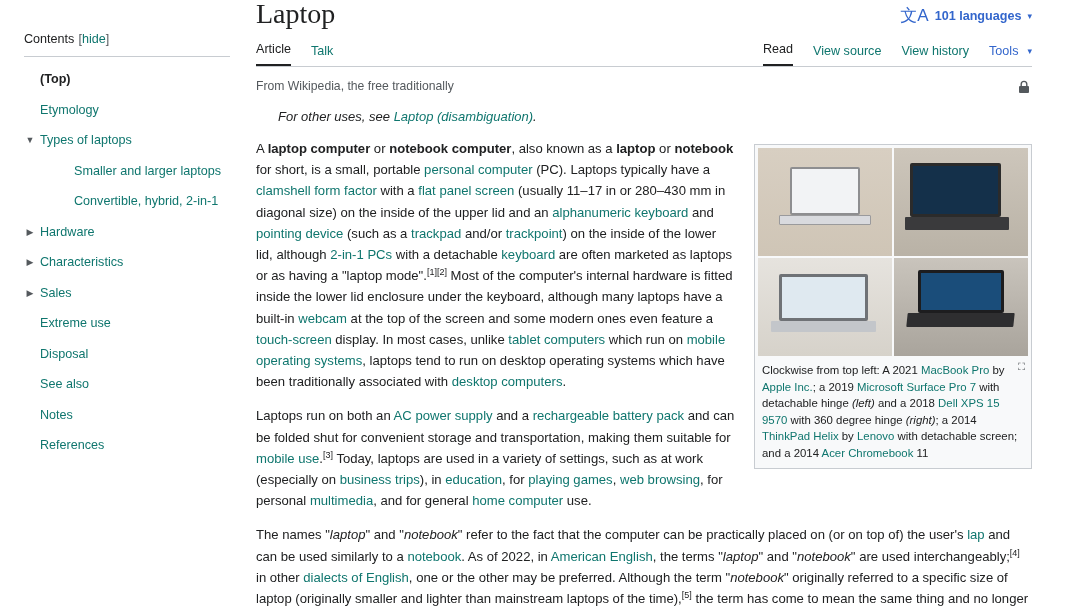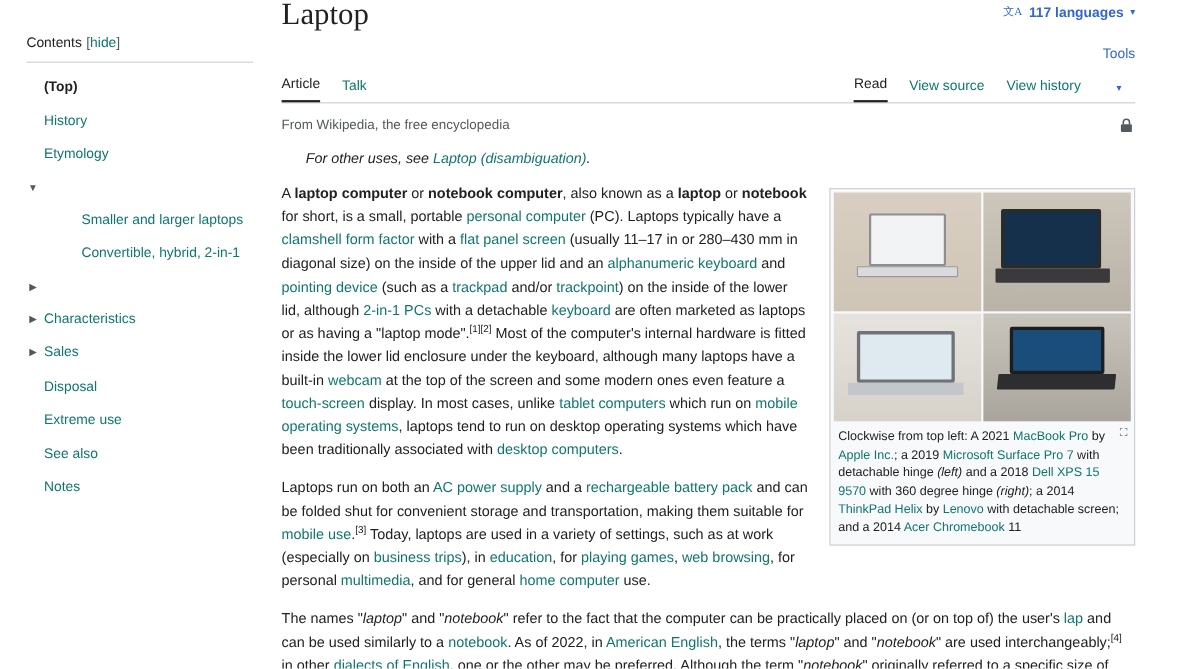--- a/index.html
+++ b/index.html
@@ -84,21 +84,21 @@
   }
   .lang-btn {
     display: flex;
     align-items: center;
     gap: 6px;
     font-size: 12.6px;
     color: #3366cc;
     padding-top: 4px;
     white-space: nowrap;
   }
-  .lang-btn .glyph { font-size: 10px; font-family: Liberation Serif, serif; }
+  .lang-btn .glyph { font-size: 17px; }
   .lang-btn .count { font-weight: bold; }
   .caret { font-size: 9px; }
 
   .tabs-row {
     display: flex;
     justify-content: space-between;
     align-items: flex-end;
     border-bottom: 1px solid #c8ccd1;
     margin-top: 14px;
     font-size: 12.6px;
@@ -106,21 +106,21 @@
   .tabs-left, .tabs-right { display: flex; gap: 20px; align-items: flex-end; }
   .tab {
     padding-bottom: 8px;
     color: #0f766e;
   }
   .tab.sel {
     color: #202122;
     border-bottom: 2px solid #202122;
     font-weight: normal;
   }
-  .tools-btn { display: flex; align-items: center; gap: 19px; color: #3366cc; padding-bottom: 8px; flex-direction: column;}
+  .tools-btn { display: flex; align-items: center; gap: 9px; color: #3366cc; padding-bottom: 8px;}
 
   .subtitle-row {
     display: flex;
     justify-content: space-between;
     align-items: flex-start;
     margin-top: 12px;
     font-size: 12.2px;
     color: #54595d;
   }
   .lock {
@@ -204,97 +204,99 @@
     <ul class="toc-list" id="toc-list">
         <li>
           <div class="toc-row active">
             <span class="arrow"></span>
             <span class="label ">(Top)</span>
           </div>
         </li>
         <li>
           <div class="toc-row">
             <span class="arrow"></span>
-            <span class="label lnk">History</span>
-          </div>
-        </li>
-        <li>
-          <div class="toc-row">
-            <span class="arrow"></span>
             <span class="label lnk">Etymology</span>
           </div>
         </li>
         <li>
           <div class="toc-row">
             <span class="arrow">▼</span>
+            <span class="label lnk">Types of laptops</span>
           </div>
         </li>
         <li>
           <div class="toc-row lvl2" style="padding-left: 34px;">
             <span class="arrow"></span>
             <span class="label lnk">Smaller and larger laptops</span>
           </div>
         </li>
         <li>
           <div class="toc-row lvl2" style="padding-left: 34px;">
             <span class="arrow"></span>
             <span class="label lnk">Convertible, hybrid, 2-in-1</span>
           </div>
         </li>
         <li>
           <div class="toc-row">
             <span class="arrow">▶</span>
+            <span class="label lnk">Hardware</span>
           </div>
         </li>
         <li>
           <div class="toc-row">
             <span class="arrow">▶</span>
             <span class="label lnk">Characteristics</span>
           </div>
         </li>
         <li>
           <div class="toc-row">
             <span class="arrow">▶</span>
             <span class="label lnk">Sales</span>
           </div>
         </li>
         <li>
           <div class="toc-row">
             <span class="arrow"></span>
+            <span class="label lnk">Extreme use</span>
+          </div>
+        </li>
+        <li>
+          <div class="toc-row">
+            <span class="arrow"></span>
             <span class="label lnk">Disposal</span>
           </div>
         </li>
         <li>
           <div class="toc-row">
             <span class="arrow"></span>
-            <span class="label lnk">Extreme use</span>
-          </div>
-        </li>
-        <li>
-          <div class="toc-row">
-            <span class="arrow"></span>
             <span class="label lnk">See also</span>
           </div>
         </li>
         <li>
           <div class="toc-row">
             <span class="arrow"></span>
             <span class="label lnk">Notes</span>
+          </div>
+        </li>
+        <li>
+          <div class="toc-row">
+            <span class="arrow"></span>
+            <span class="label lnk">References</span>
           </div>
         </li>
       </ul>
   </aside>
 
   <main class="content">
 
     <div class="title-row">
       <h1 class="title">Laptop</h1>
       <div class="lang-btn">
         <span class="glyph">文A</span>
-        <span class="count">117 languages</span>
+        <span class="count">101 languages</span>
         <span class="caret">▾</span>
       </div>
     </div>
 
     <div class="tabs-row">
       <div class="tabs-left" id="tabs-left">
           <div class="tab sel">Article</div>
           <div class="tab">Talk</div>
         </div>
       <div class="tabs-right">
@@ -304,21 +306,21 @@
             <div class="tab">View history</div>
           </div>
         <div class="tools-btn">
           <span>Tools</span>
           <span class="caret">▾</span>
         </div>
       </div>
     </div>
 
     <div class="subtitle-row">
-      <span>From Wikipedia, the free encyclopedia</span>
+      <span>From Wikipedia, the free traditionally</span>
       <span title="protected">
         <svg class="lock" viewBox="0 0 16 16" aria-hidden="true">
           <rect x="3" y="7" width="10" height="7" rx="1" fill="#54595d"></rect>
           <path d="M5.2 7V5.2a2.8 2.8 0 0 1 5.6 0V7" fill="none" stroke="#54595d" stroke-width="1.4"></path>
         </svg>
       </span>
     </div>
 
     <div class="hatnote">
       <span>For other uses, see </span><span class="lnk">Laptop (disambiguation)</span><span>.</span>

